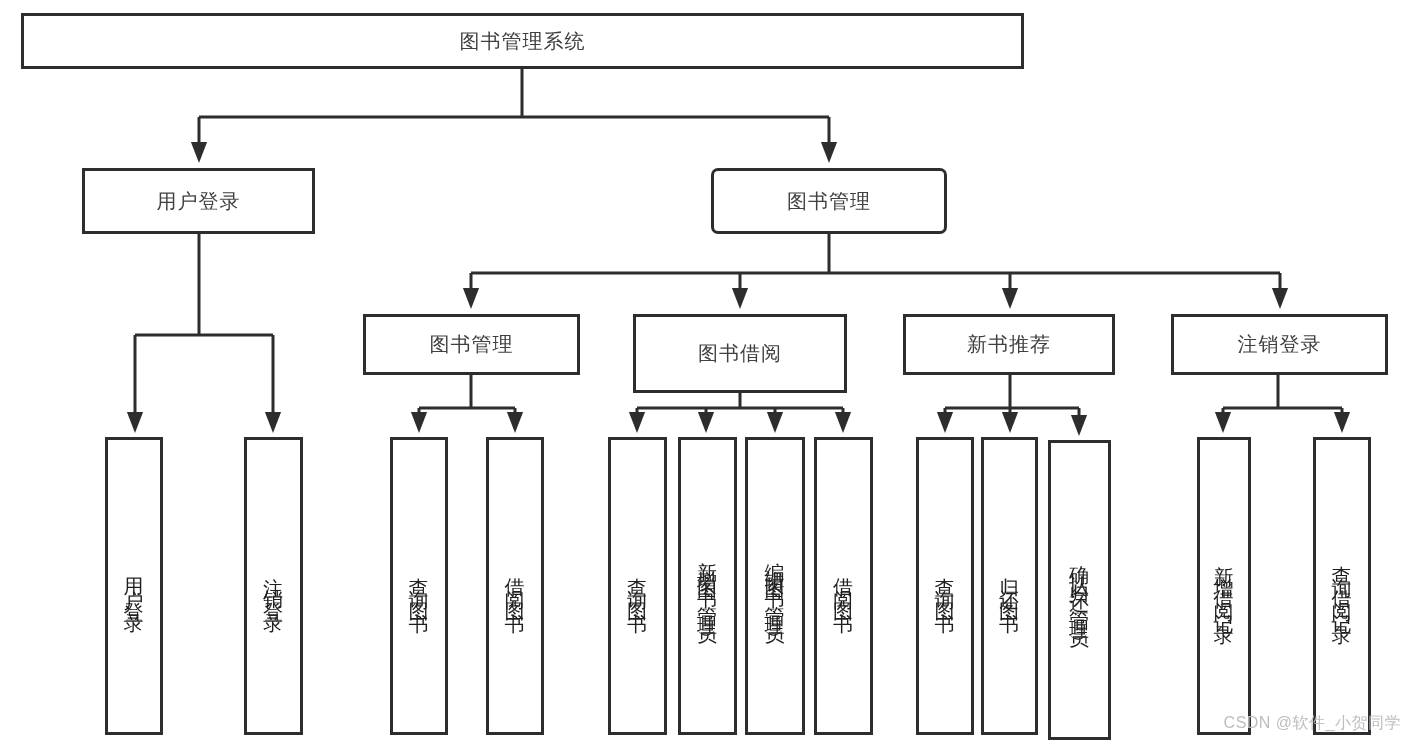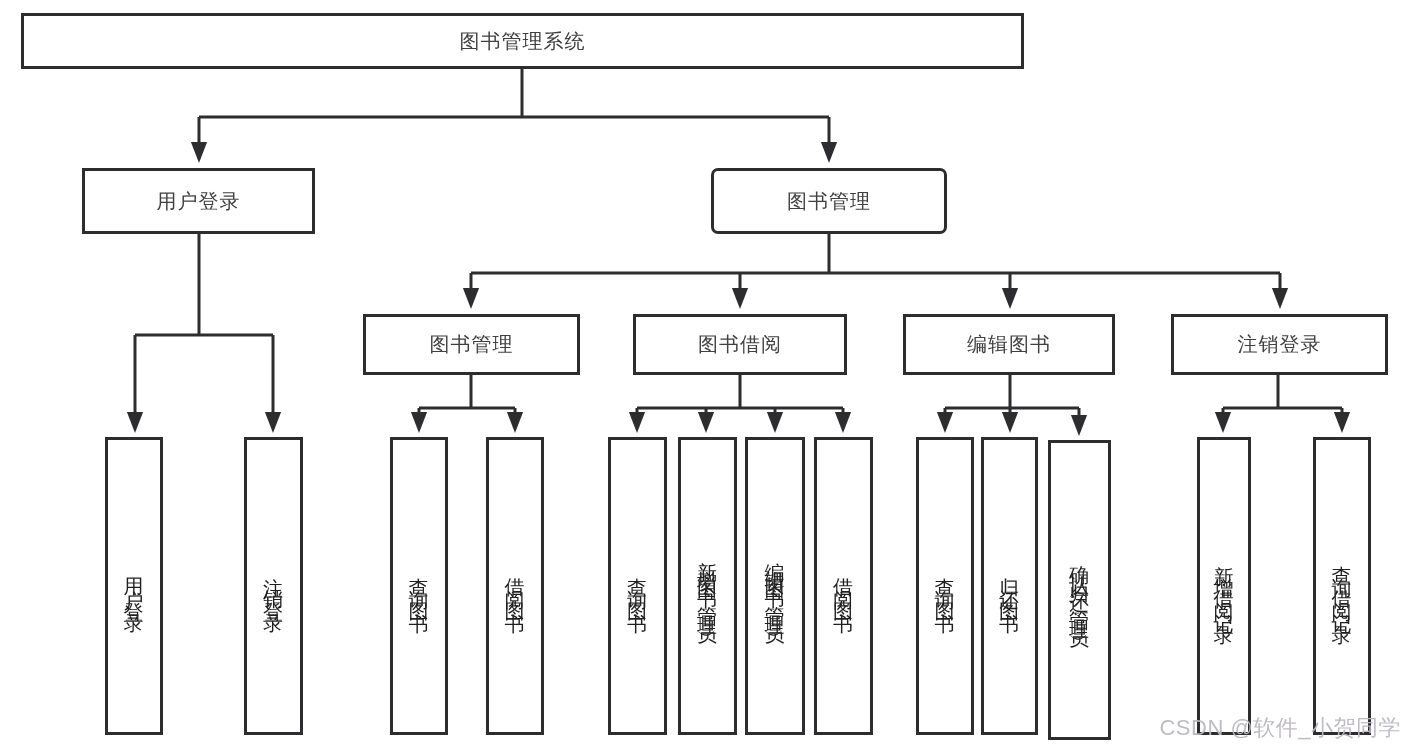--- a/index.html
+++ b/index.html
@@ -37,21 +37,21 @@
     white-space:nowrap;
     font-size:20px;
     letter-spacing:12px;
     line-height:1;
   }
   .vnode.tight span{letter-spacing:9px;}
   .watermark{
     position:absolute;
     right:4px;top:713px;
     z-index:5;
-    font-size:22px;
+    font-size:16px;
     color:rgba(186,183,191,0.95);
     letter-spacing:0.5px;
     pointer-events:none;
   }
 </style>
 </head>
 <body>
 
 <div class="canvas">
 
@@ -100,25 +100,25 @@
   <div class="node" style="left:82px;top:168px;width:233px;height:66px;">
     <span>用户登录</span>
   </div>
   <div class="node" style="left:711px;top:168px;width:236px;height:66px;border-radius:7px;">
     <span>图书管理</span>
   </div>
 
   <div class="node" style="left:363px;top:314px;width:217px;height:61px;">
     <span>图书管理</span>
   </div>
-  <div class="node" style="left:633px;top:314px;width:214px;height:61px;">
+  <div class="node" style="left:633px;top:314px;width:214px;height:79px;">
     <span>图书借阅</span>
   </div>
   <div class="node" style="left:903px;top:314px;width:212px;height:61px;">
-    <span>编辑图书</span>
+    <span>新书推荐</span>
   </div>
   <div class="node" style="left:1171px;top:314px;width:217px;height:61px;">
     <span>注销登录</span>
   </div>
 
   <div class="vnode" style="left:105px;top:437px;width:58px;height:298px;">
     <span>用户登录</span>
   </div>
   <div class="vnode" style="left:244px;top:437px;width:59px;height:298px;">
     <span>注销登录</span>

